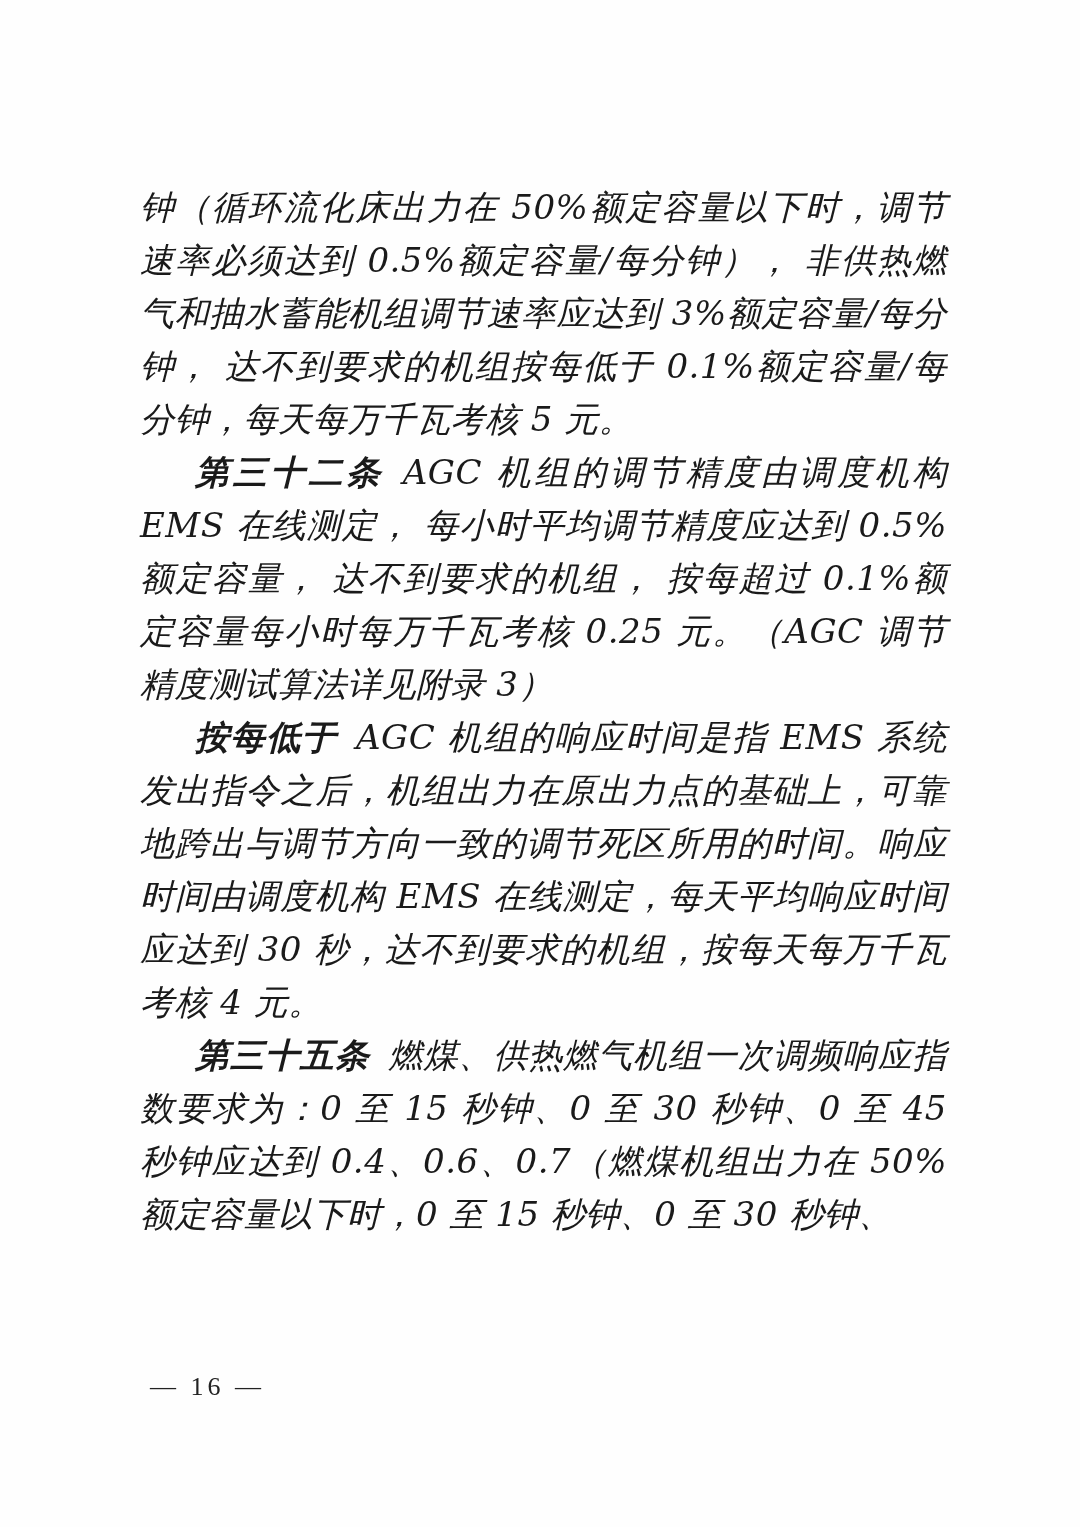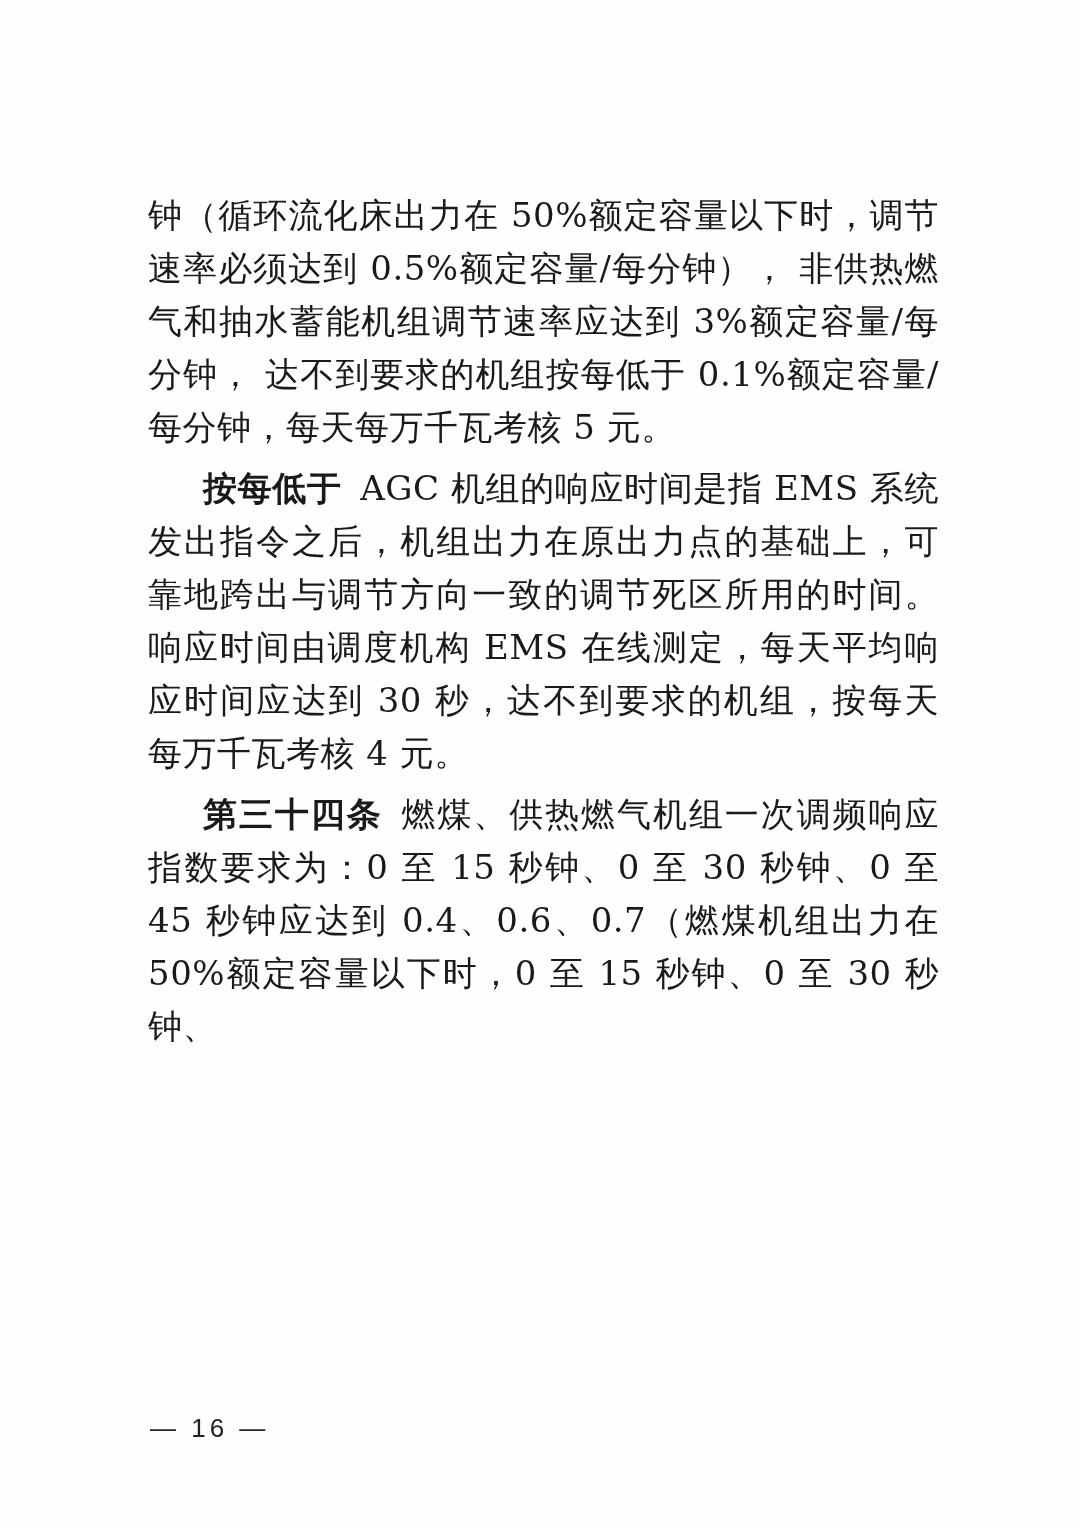--- a/index.html
+++ b/index.html
@@ -22,52 +22,54 @@
     top: 181px;
     width: 807px;
     font-size: 34px;
     line-height: 53px;
     color: #1a1a1a;
     text-align: justify;
     text-justify: inter-ideograph;
     letter-spacing: 0.5px;
   }
   .content p {
-    margin: 8px;
+    margin: 0;
     padding: 0;
+    font-style: italic;
   }
   .content p.indent {
     text-indent: 55px;
   }
   .term {
     font-weight: 700;
     font-family: "DejaVu Sans", "Liberation Sans", sans-serif;
     margin-right: 0.55em;
   }
   .footer {
     position: absolute;
     left: 150px;
-    top: 1413px;
+    top: 1372px;
     font-size: 26px;
     line-height: 30px;
     color: #222222;
     letter-spacing: 4px;
-    font-family: Liberation Sans, sans-serif;
+    font-family: Liberation Serif, serif;
   }
 </style>
 </head>
 <body>
 
 <div class="page">
   <div class="content">
 
     <p class="para"><span>钟（循环流化床出力在 50%额定容量以下时，调节速率必须达到 0.5%额定容量/每分钟）， 非供热燃气和抽水蓄能机组调节速率应达到 3%额定容量/每分钟， 达不到要求的机组按每低于 0.1%额定容量/每分钟，每天每万千瓦考核 5 元。</span></p>
 
+    <p class="para indent"><span class="term">第三十二条</span><span>AGC 机组的调节精度由调度机构 EMS 在线测定， 每小时平均调节精度应达到 0.5%额定容量， 达不到要求的机组， 按每超过 0.1%额定容量每小时每万千瓦考核 0.25 元。（AGC 调节精度测试算法详见附录 3）</span></p>
 
     <p class="para indent"><span class="term">按每低于</span><span>AGC 机组的响应时间是指 EMS 系统发出指令之后，机组出力在原出力点的基础上，可靠地跨出与调节方向一致的调节死区所用的时间。响应时间由调度机构 EMS 在线测定，每天平均响应时间应达到 30 秒，达不到要求的机组，按每天每万千瓦考核 4 元。</span></p>
 
 
-    <p class="para indent"><span class="term">第三十四条</span><span>燃煤、供热燃气机组一次调频响应指数要求为：0 至 15 秒钟、0 至 30 秒钟、0 至 45 秒钟应达到 0.4、0.6、0.7（燃煤机组出力在 50%额定容量以下时，0 至 15 秒钟、0 至 30 秒钟、</span></p>
+    <p class="para indent"><span class="term">第三十五条</span><span>燃煤、供热燃气机组一次调频响应指数要求为：0 至 15 秒钟、0 至 30 秒钟、0 至 45 秒钟应达到 0.4、0.6、0.7（燃煤机组出力在 50%额定容量以下时，0 至 15 秒钟、0 至 30 秒钟、</span></p>
 
   </div>
 
   <div class="footer">— 16 —</div>
 </div>
 
 </body></html>

